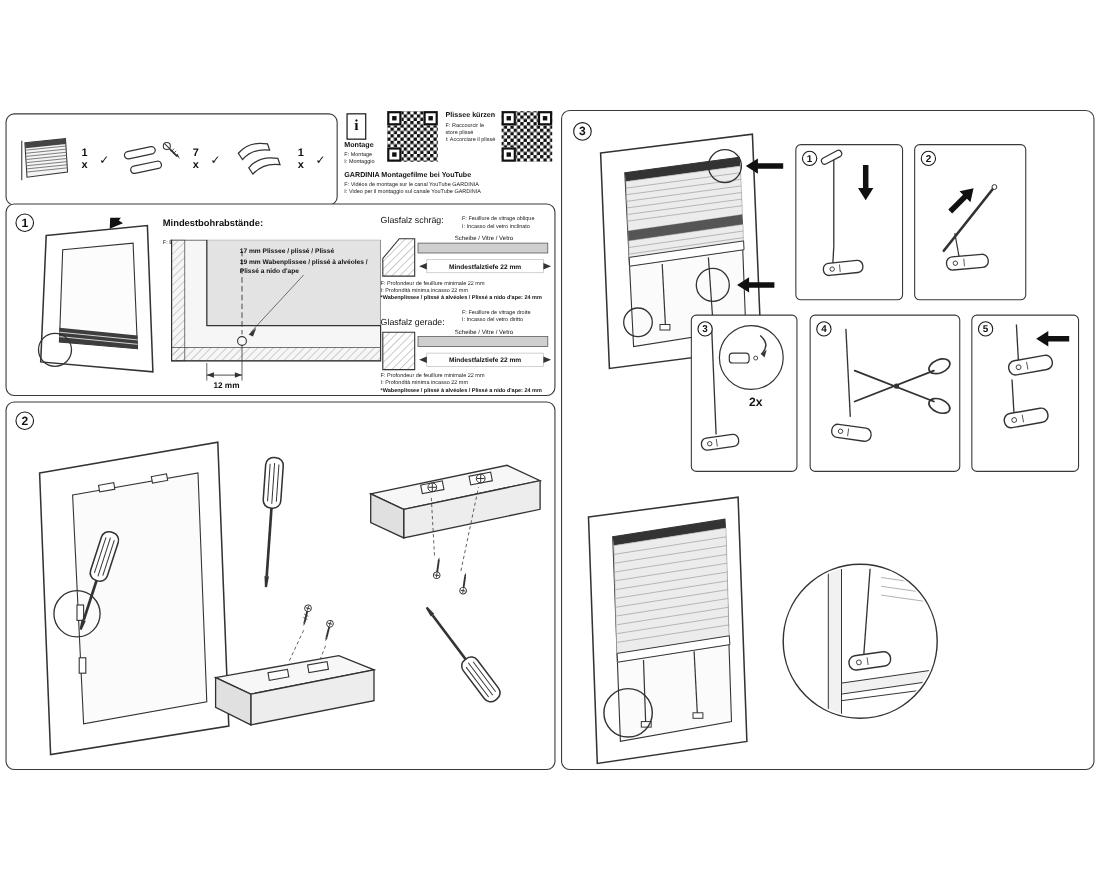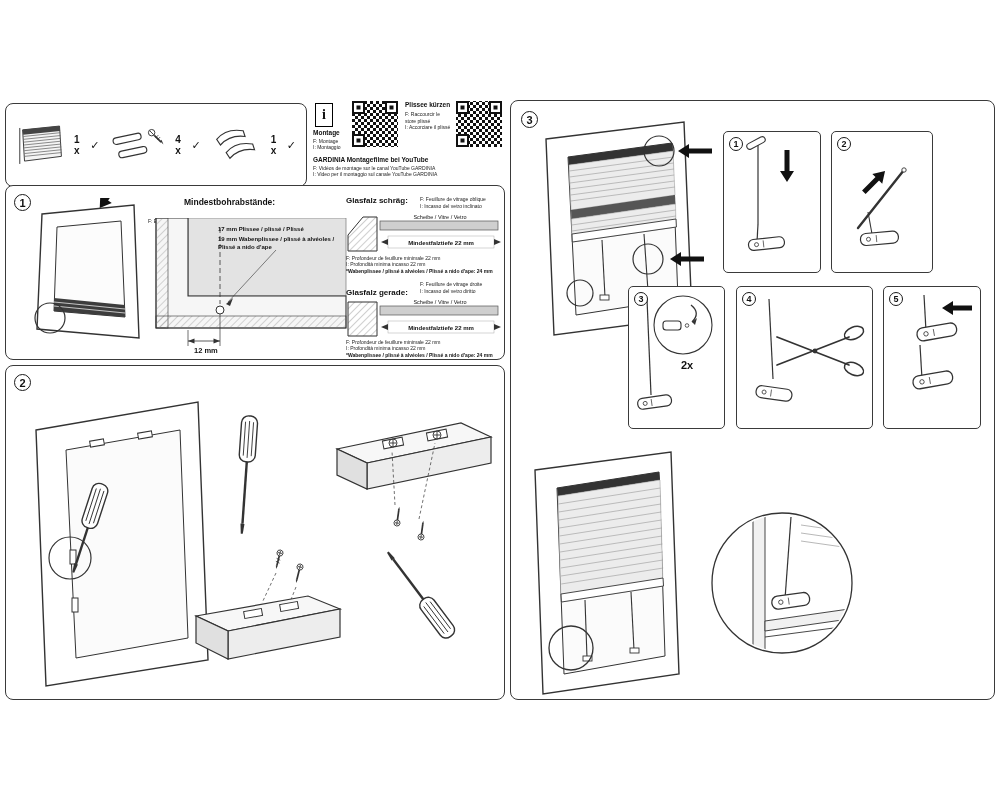--- a/index.html
+++ b/index.html
@@ -6,22 +6,22 @@
   html,body { background:#fff; }
   body { font-family:"Liberation Sans", sans-serif; color:#111; }
   .sheet { position:relative; width:1000px; height:800px; background:#fff; overflow:hidden; }
   .abs { position:absolute; }
   .box { position:absolute; border:1.2px solid #3a3a3a; border-radius:8px; background:#fff; }
   .subbox { position:absolute; border:1px solid #3a3a3a; border-radius:5px; background:#fff; }
   .stepnum { position:absolute; width:17px; height:17px; border:1.4px solid #1a1a1a; border-radius:50%;
              display:flex; align-items:center; justify-content:center; font-size:11px; font-weight:bold; background:#fff; z-index:3; }
   .substepnum { position:absolute; left:5px; top:5px; width:14px; height:14px; border:1.2px solid #1a1a1a; border-radius:50%;
              display:flex; align-items:center; justify-content:center; font-size:9px; font-weight:bold; background:#fff; z-index:3; }
-  .t-bold-lg { font-weight:bold; font-size:8.5px;margin-left:36px; }
-  .t-bold-md { font-weight:bold; font-size:8px; }
+  .t-bold-lg { font-weight:bold; font-size:8.5px; }
+  .t-bold-md { font-weight:normal; font-size:8px; }
   .t-bold-sm { font-weight:bold; font-size:6px; line-height:1.3; }
   .t-bold-xs { font-weight:bold; font-size:6.5px; line-height:1.2; }
   .t-tiny { font-size:5px; line-height:1.35; color:#222; }
   .t-tiny-b { font-size:5px; font-weight:bold; line-height:1.3; }
   .parts-row { display:flex; align-items:center; height:100%; padding:0 10px; gap:10px; }
   .part-item { display:flex; align-items:center; }
   .qty { font-weight:bold; font-size:10px; margin-left:7px; }
   .check { font-size:11px; margin-left:3px; }
   .ibox { position:absolute; left:2px; top:5px; width:18px; height:24px; border:1.6px solid #000;
           display:flex; align-items:center; justify-content:center; font-family:"Liberation Serif", serif;
@@ -62,21 +62,21 @@
           </g>
           <g>
             <circle cx="45" cy="9" r="3.4" fill="#fff" stroke="#333" stroke-width="1"></circle>
             <line x1="42.8" y1="6.8" x2="47.2" y2="11.2" stroke="#333" stroke-width="1"></line>
             <line x1="47.8" y1="11.8" x2="55" y2="19" stroke="#333" stroke-width="1.8"></line>
             <line x1="49" y1="14.6" x2="52" y2="11.6" stroke="#333" stroke-width="0.8"></line>
             <line x1="51" y1="16.6" x2="54" y2="13.6" stroke="#333" stroke-width="0.8"></line>
             <path d="M54.2,18.2 L57.5,21.5 L55.4,16.4 Z" fill="#333"></path>
           </g>
         </svg>
-        <span class="qty">4 x</span>
+        <span class="qty">7 x</span>
         <span class="check">✓</span>
       </div>
       <div class="part-item">
         <svg width="56" height="44" viewBox="0 0 56 44">
           <g fill="#fff" stroke="#333" stroke-width="1.2">
             <path d="M6,16 Q16,4 34,7 L36,13 Q20,11 10,22 Z"></path>
             <path d="M16,30 Q26,18 44,21 L46,27 Q30,25 20,36 Z"></path>
           </g>
         </svg>
         <span class="qty">1 x</span>

